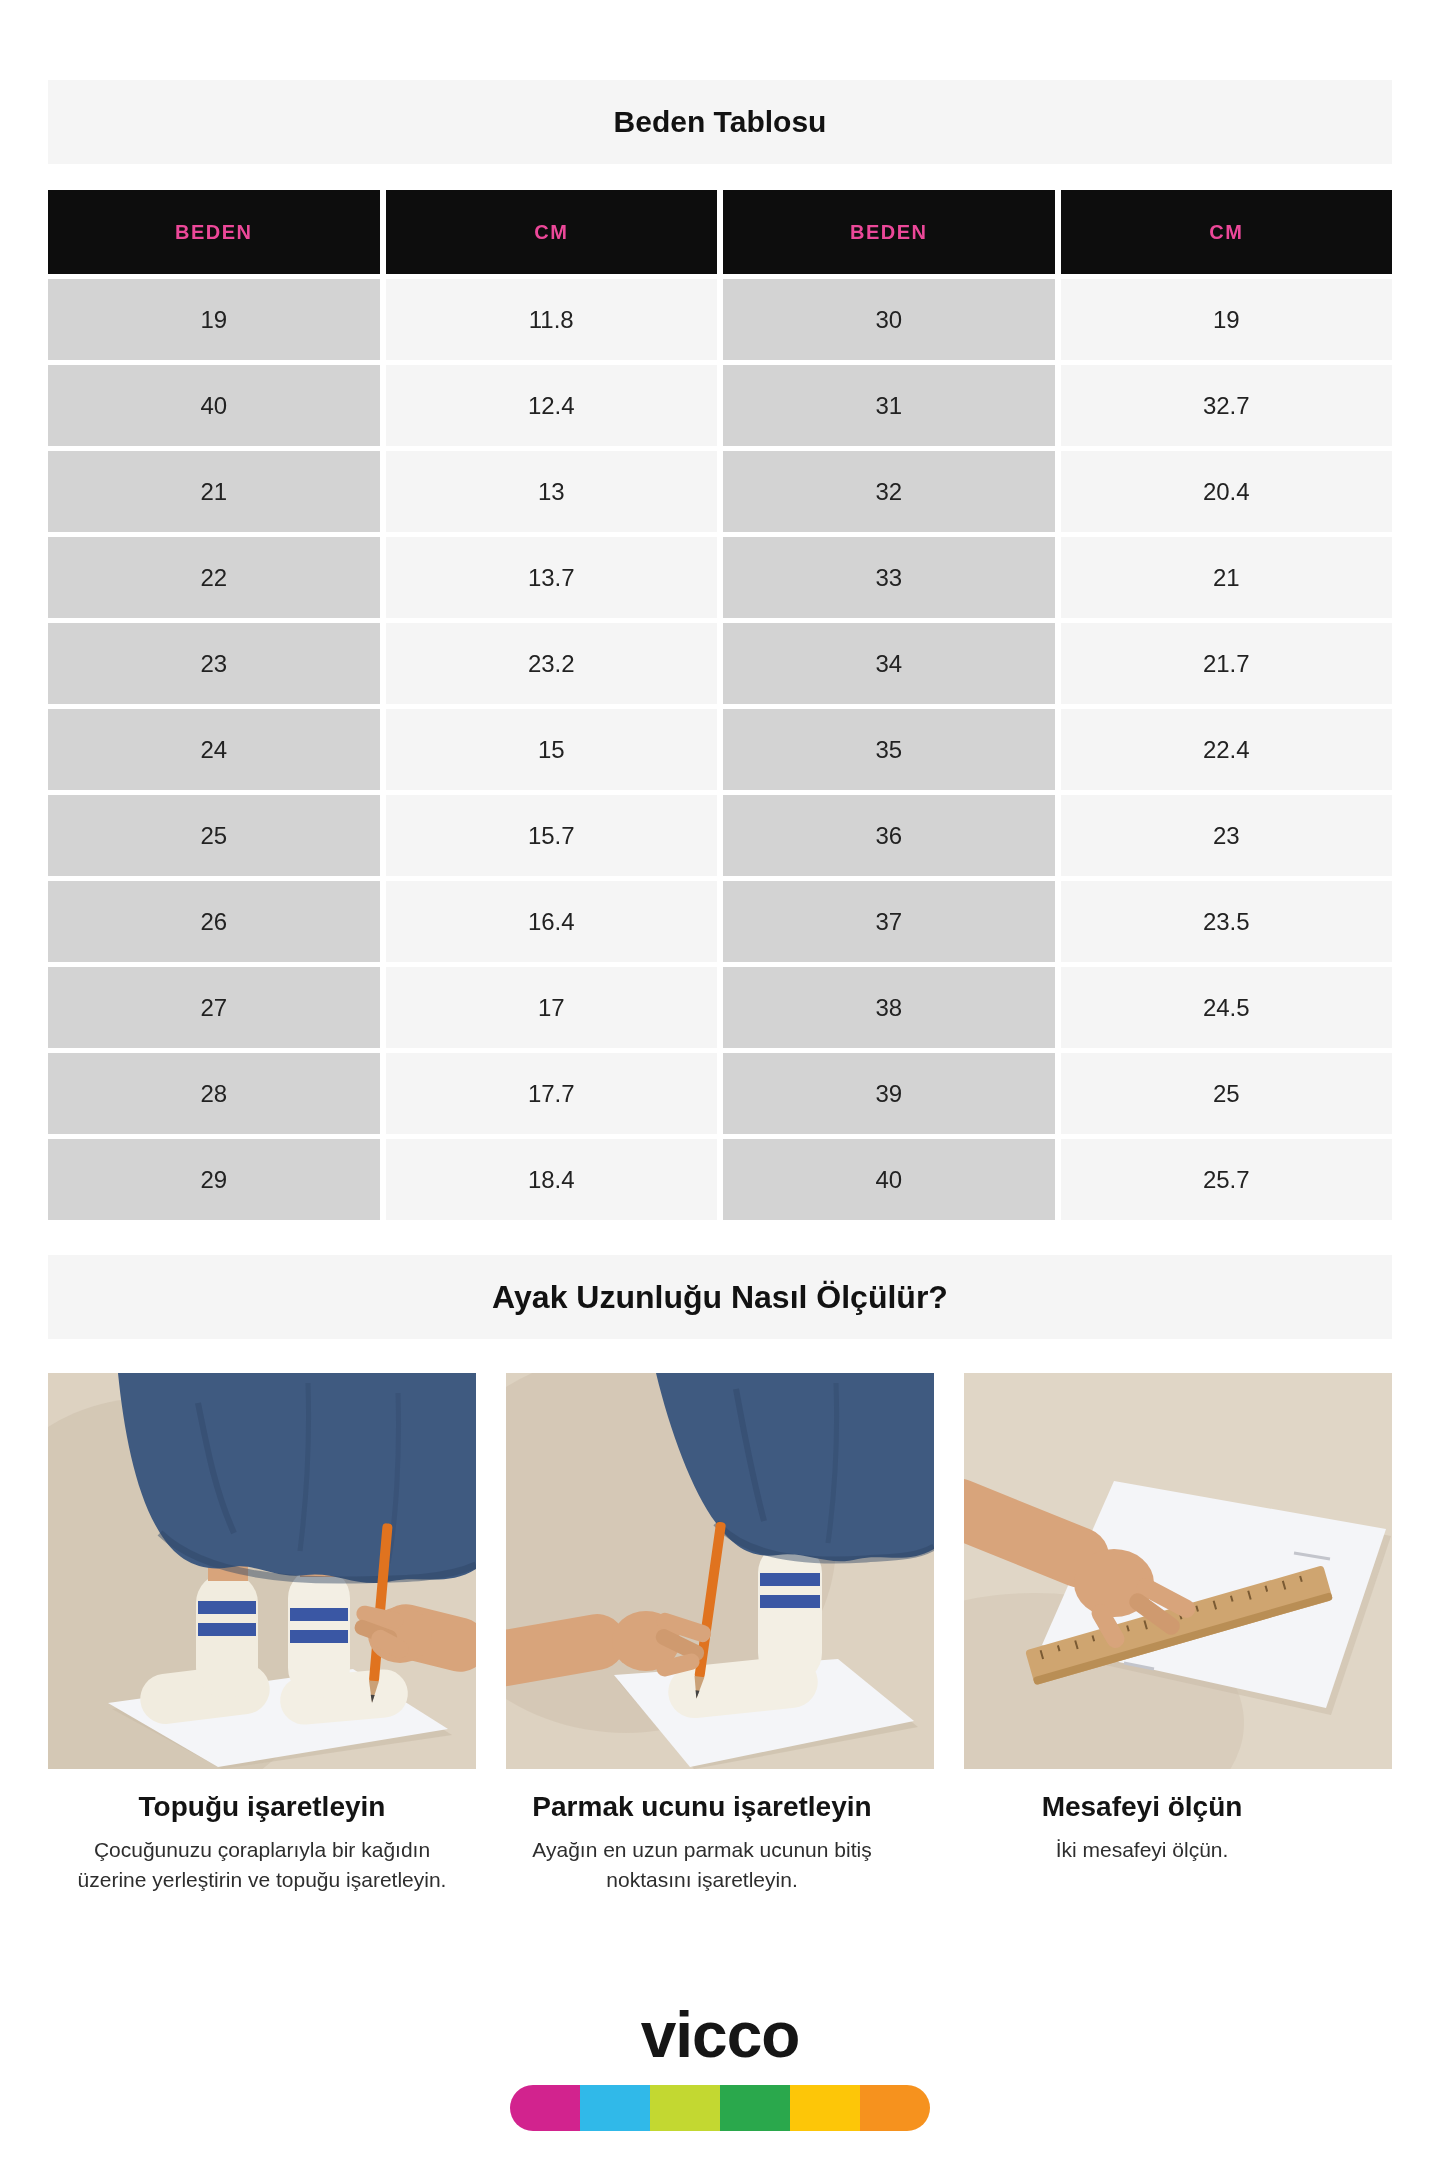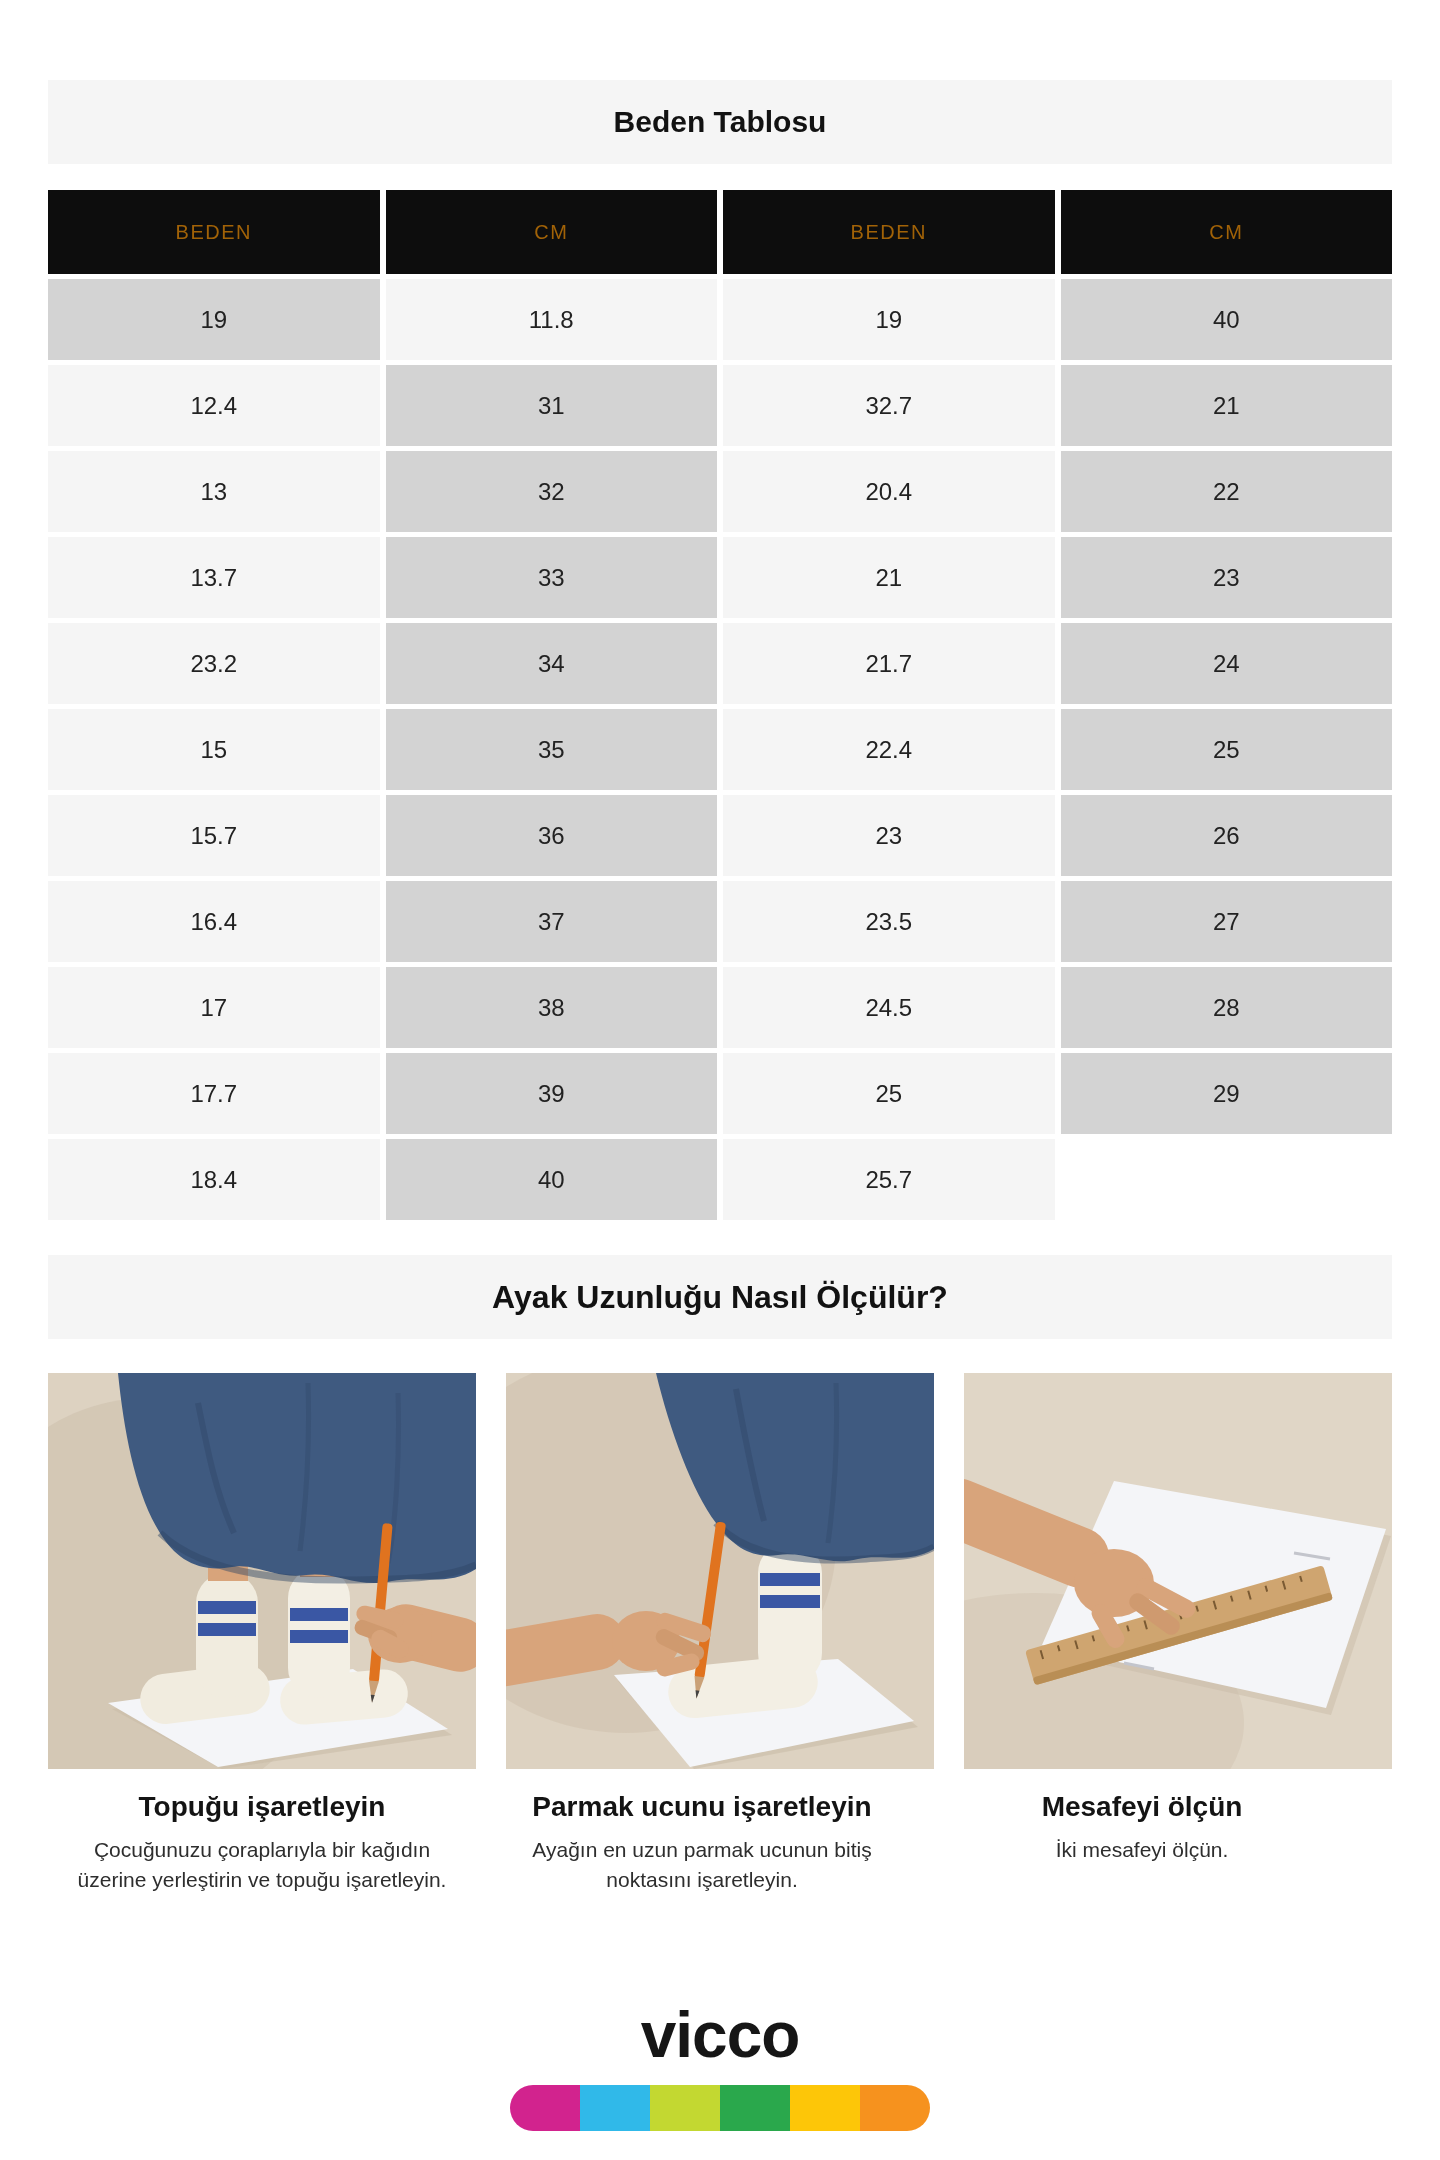--- a/index.html
+++ b/index.html
@@ -10,22 +10,22 @@
   
   .panel { height: 84px; background: #f5f5f5; display: flex; align-items: center; justify-content: center; }
   .panel.first { margin-top: 80px; }
   .panel-title { font-size: 30px; font-weight: 700; color: #121212; }
   .panel.how { margin-top: 35px; }
   .panel.how .panel-title { font-size: 32px; }
 
   
   .size-table { margin-top: 26px; display: grid; grid-template-columns: repeat(4, 1fr);
     grid-template-rows: 84px; grid-auto-rows: 81px; column-gap: 6px; row-gap: 5px; }
-  .th { background: #0d0d0d; color: #a16207; display: flex; align-items: center; justify-content: center;
-    font-size: 20px; font-weight: 400; letter-spacing: 1.5px; }
+  .th { background: #0d0d0d; color: #ec4899; display: flex; align-items: center; justify-content: center;
+    font-size: 20px; font-weight: 700; letter-spacing: 1.5px; }
   .cell { display: flex; align-items: center; justify-content: center; font-size: 24px; color: #222222; }
   .size-cell { background: #d3d3d3; }
   .cm-cell { background: #f5f5f5; }
 
   
   .photos { margin-top: 34px; display: flex; gap: 30px; }
   .photo { width: 428px; height: 396px; overflow: hidden; flex: 0 0 auto; }
 
   
   .captions { margin-top: 22px; display: flex; gap: 12px; text-align: center; }
@@ -50,20 +50,21 @@
   </div>
 
   <div class="size-table">
     <div class="th">BEDEN</div>
     <div class="th">CM</div>
     <div class="th">BEDEN</div>
     <div class="th">CM</div>
 
   <div class="cell size-cell">19</div>
       <div class="cell cm-cell">11.8</div>
+      <div class="cell size-cell">30</div>
       <div class="cell cm-cell">19</div>
       <div class="cell size-cell">40</div>
       <div class="cell cm-cell">12.4</div>
       <div class="cell size-cell">31</div>
       <div class="cell cm-cell">32.7</div>
       <div class="cell size-cell">21</div>
       <div class="cell cm-cell">13</div>
       <div class="cell size-cell">32</div>
       <div class="cell cm-cell">20.4</div>
       <div class="cell size-cell">22</div>

